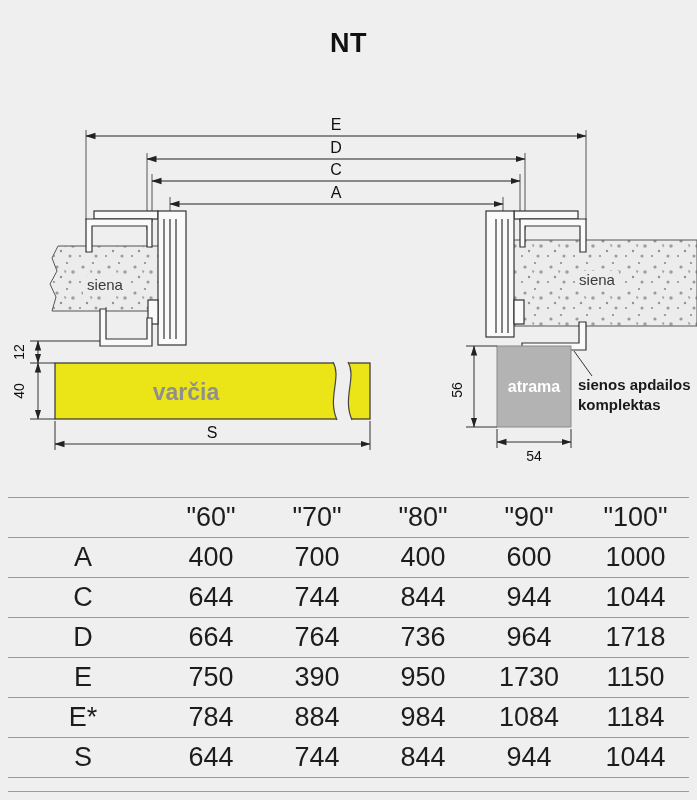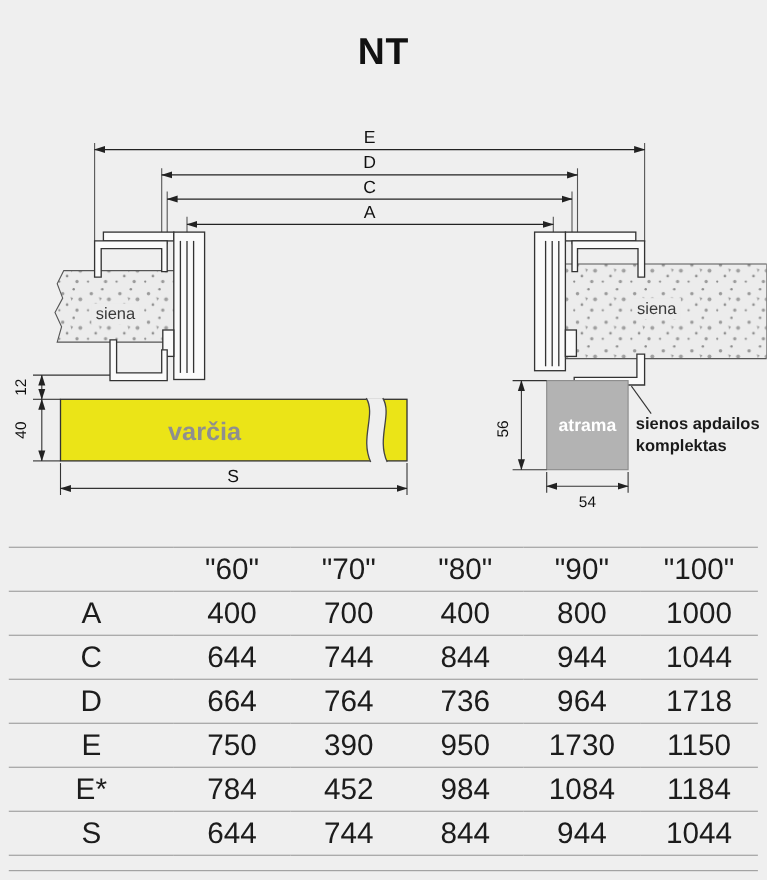--- a/index.html
+++ b/index.html
@@ -6,21 +6,21 @@
   html,body { width:697px; height:800px; }
   body {
     background:#efefef;
     font-family:"Liberation Sans", sans-serif;
     position:relative;
     overflow:hidden;
   }
   .page { position:relative; width:697px; height:800px; }
   .title {
     position:absolute; top:28px; left:0; width:100%;
-    text-align:center; font-size:34px; font-weight:bold; color:#111;
+    text-align:center; font-size:27px; font-weight:bold; color:#111;
     letter-spacing:.5px;
   }
   .drawing { position:absolute; top:0; left:0; }
 
   
   .dimtext  { font-family:"Liberation Sans",sans-serif; font-size:16px; fill:#111; text-anchor:middle; }
   .dimtext-sm { font-family:"Liberation Sans",sans-serif; font-size:14px; fill:#111; text-anchor:middle; }
   .walltext { font-family:"Liberation Sans",sans-serif; font-size:15px; fill:#3a3a3a; text-anchor:middle; }
   .doortext { font-family:"Liberation Sans",sans-serif; font-size:23px; font-weight:bold; fill:#8f8f8f; text-anchor:middle; }
   .atramatext { font-family:"Liberation Sans",sans-serif; font-size:16px; font-weight:bold; fill:#fff; text-anchor:middle; }
@@ -186,21 +186,21 @@
           <th>"90"</th>
           <th>"100"</th>
         </tr>
       </thead>
       <tbody>
         <tr>
           <td>A</td>
           <td>400</td>
           <td>700</td>
           <td>400</td>
-          <td>800</td>
+          <td>600</td>
           <td>1000</td>
         </tr>
         <tr>
           <td>C</td>
           <td>644</td>
           <td>744</td>
           <td>844</td>
           <td>944</td>
           <td>1044</td>
         </tr>
@@ -216,21 +216,21 @@
           <td>E</td>
           <td>750</td>
           <td>390</td>
           <td>950</td>
           <td>1730</td>
           <td>1150</td>
         </tr>
         <tr>
           <td>E*</td>
           <td>784</td>
-          <td>452</td>
+          <td>884</td>
           <td>984</td>
           <td>1084</td>
           <td>1184</td>
         </tr>
         <tr>
           <td>S</td>
           <td>644</td>
           <td>744</td>
           <td>844</td>
           <td>944</td>

